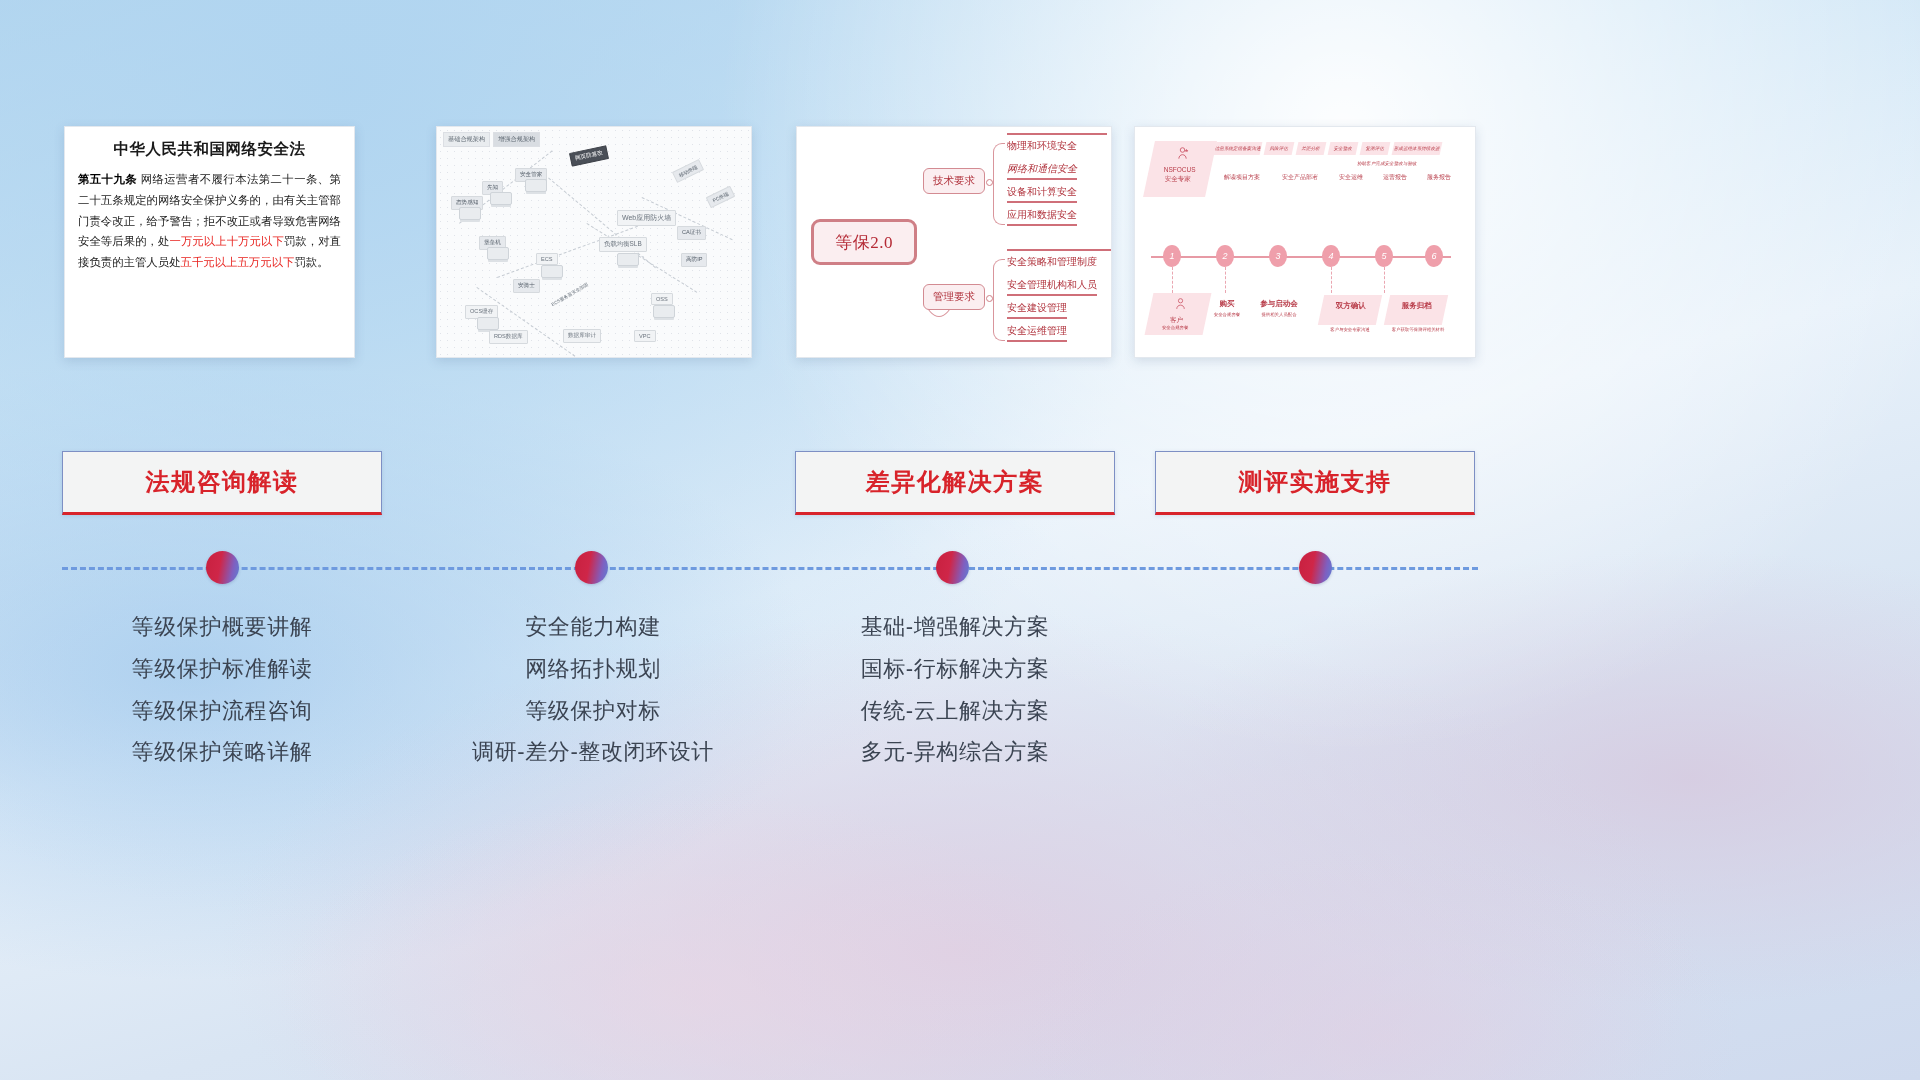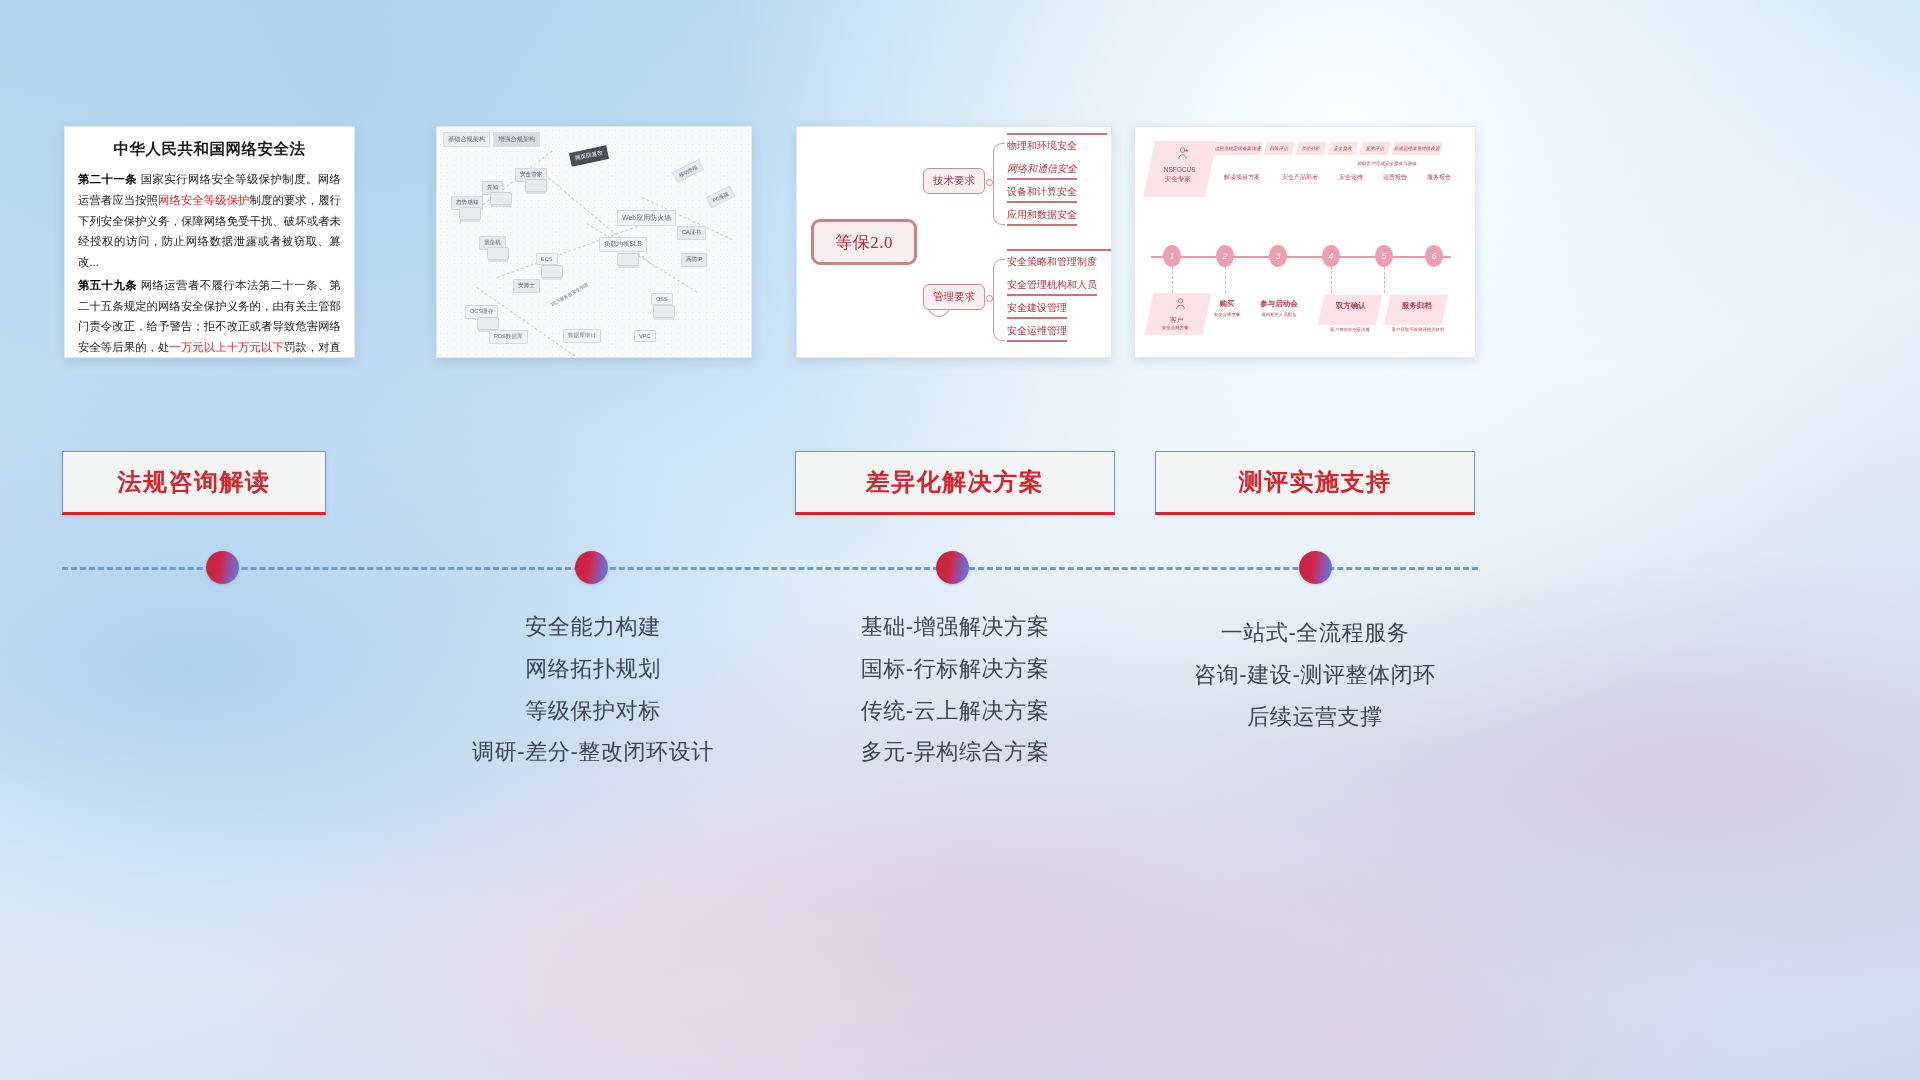--- a/index.html
+++ b/index.html
@@ -141,21 +141,21 @@
   .head-box {
     position:absolute; top:451px; height:64px;
     background:#f3f4f4; border:1.6px solid #7d8fc4;
     border-bottom:3px solid #d8232a;
     display:flex; align-items:center; justify-content:center;
     box-shadow:0 1px 4px rgba(70,100,140,.15);
   }
   .head-box .t {
     font-size:24px; font-weight:bold; color:#d8232a; letter-spacing:1.5px;
   }
-  .hb1 { left:62px;   width:264px; }
+  .hb1 { left:62px;   width:320px; }
   .hb2 { left:433px;  width:320px; }
   .hb3 { left:795px;  width:320px; }
   .hb4 { left:1155px; width:320px; }
 
   
   .tl-line {
     position:absolute; left:62px; top:567px; width:1416px; height:0;
     border-top:3px dashed #6e9adf;
   }
   .tl-dot {
@@ -185,23 +185,20 @@
 <div class="bg"></div>
 <div class="bg2"></div>
 
 <div class="page">
 
   <div class="cards">
 
     <div class="card c1">
       <div class="law">
         <h2>中华人民共和国网络安全法</h2>
-        <p>
-          <b>第二十一条</b><span> 国家实行网络安全等级保护制度。网络运营者应当按照</span><span class="rd">网络安全等级保护</span><span>制度的要求，履行下列安全保护义务，保障网络免受干扰、破坏或者未经授权的访问，防止网络数据泄露或者被窃取、篡改...</span>
-        </p>
         <p>
           <b>第五十九条</b><span> 网络运营者不履行本法第二十一条、第二十五条规定的网络安全保护义务的，由有关主管部门责令改正，给予警告；拒不改正或者导致危害网络安全等后果的，处</span><span class="rd">一万元以上十万元以下</span><span>罚款，对直接负责的主管人员处</span><span class="rd">五千元以上五万元以下</span><span>罚款。</span>
         </p>
       </div>
     </div>
 
     <div class="card c2">
       <div class="arch">
         <div class="dotgrid"></div>
         <div class="tabs">
@@ -349,32 +346,33 @@
     <div class="head-box hb4">
       <div class="t">测评实施支持</div>
     </div>
 
     <div class="tl-line"></div>
     <div class="tl-dot td1"></div>
     <div class="tl-dot td2"></div>
     <div class="tl-dot td3"></div>
     <div class="tl-dot td4"></div>
 
+    <div class="col col1">
+      <div class="ln">等级保护概要讲解</div>
+      <div class="ln">等级保护标准解读</div>
+      <div class="ln">等级保护流程咨询</div>
+      <div class="ln">等级保护策略详解</div>
+    </div>
     <div class="col col2">
       <div class="ln">安全能力构建</div>
       <div class="ln">网络拓扑规划</div>
       <div class="ln">等级保护对标</div>
       <div class="ln">调研-差分-整改闭环设计</div>
     </div>
     <div class="col col3">
       <div class="ln">基础-增强解决方案</div>
       <div class="ln">国标-行标解决方案</div>
       <div class="ln">传统-云上解决方案</div>
       <div class="ln">多元-异构综合方案</div>
     </div>
-    <div class="col col4">
-      <div class="ln">一站式-全流程服务</div>
-      <div class="ln">咨询-建设-测评整体闭环</div>
-      <div class="ln">后续运营支撑</div>
-    </div>
   </div>
 
 </div>
 
 </body></html>

